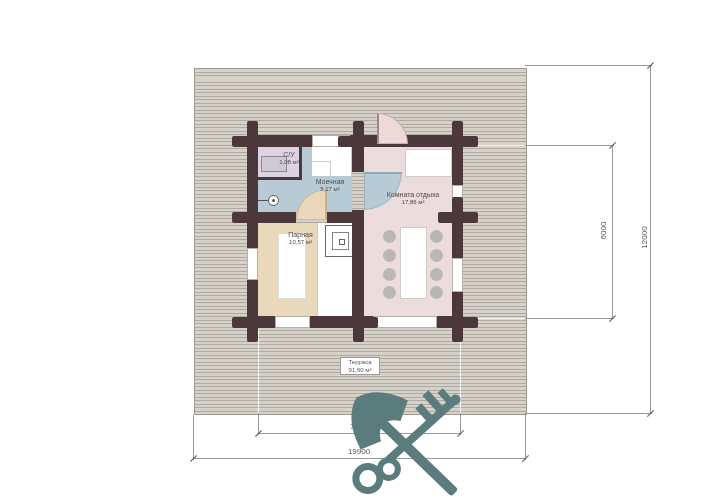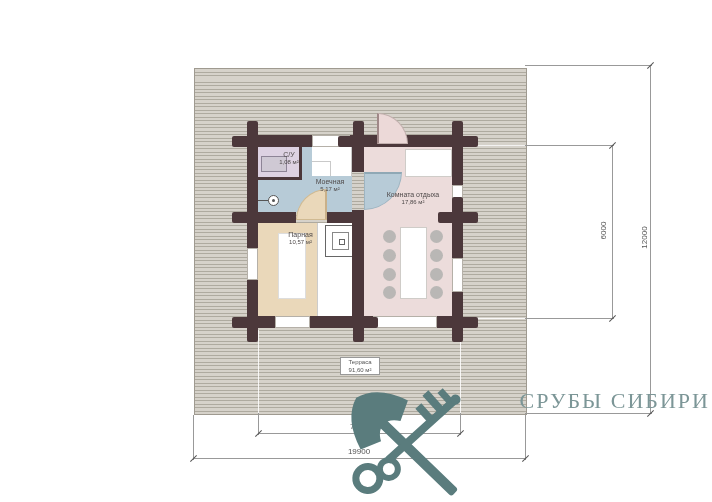--- a/index.html
+++ b/index.html
@@ -192,16 +192,15 @@
         <rect x="48" y="58" width="92" height="8" rx="2"></rect>
         <rect x="104" y="42" width="8" height="18"></rect>
         <rect x="118" y="37" width="8" height="23"></rect>
         <rect x="131" y="45" width="7" height="15"></rect>
         <circle cx="140" cy="62" r="5"></circle>
       </g>
     </g>
   </svg>
 
   <div class="abs logo-text" style="left:478px;top:388px;width:232px">
-    <div class="logo-l3">СРУБЫ СИБИРИ</div>
   </div>
 
 </div>
 
 </body></html>

